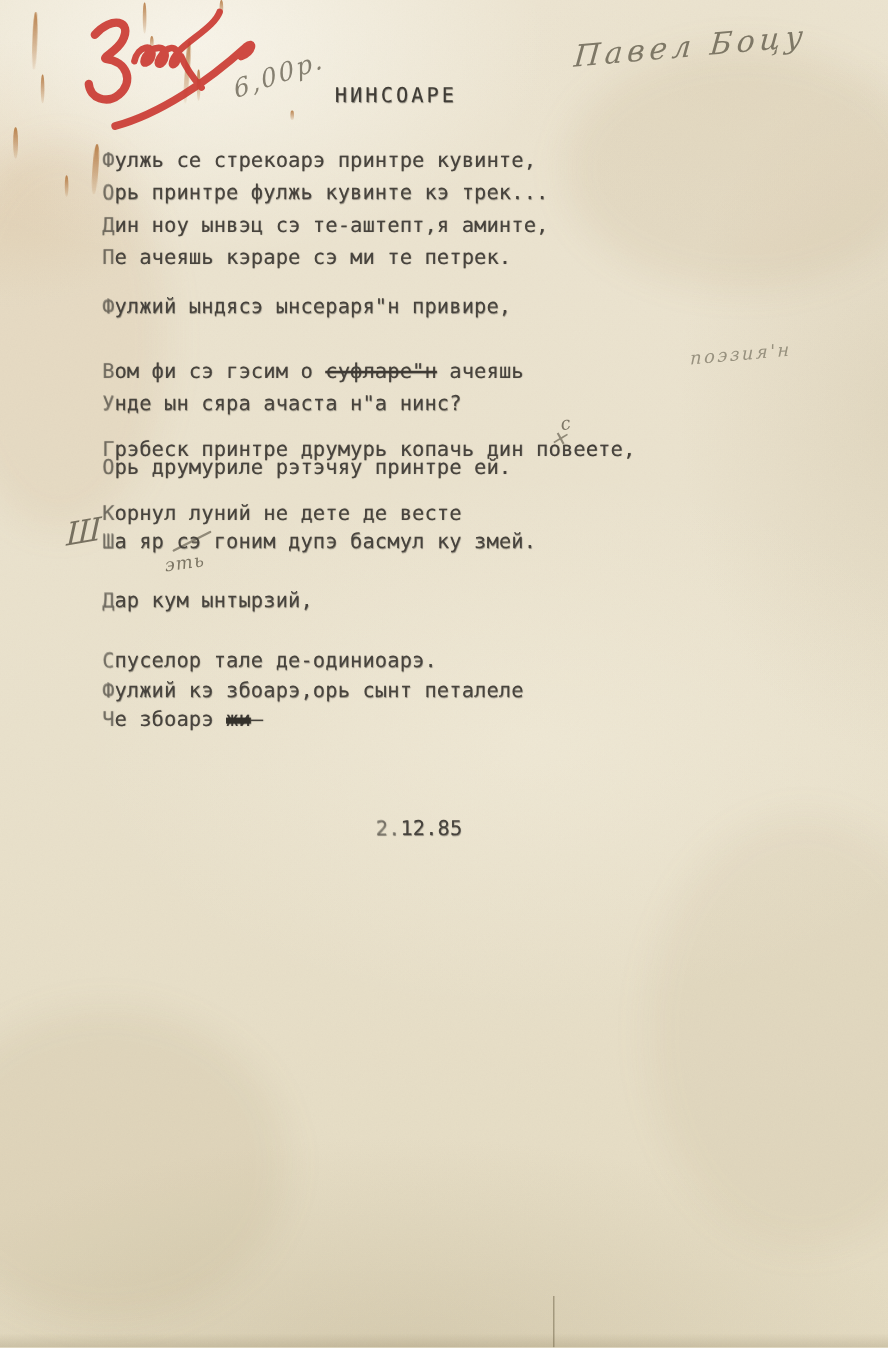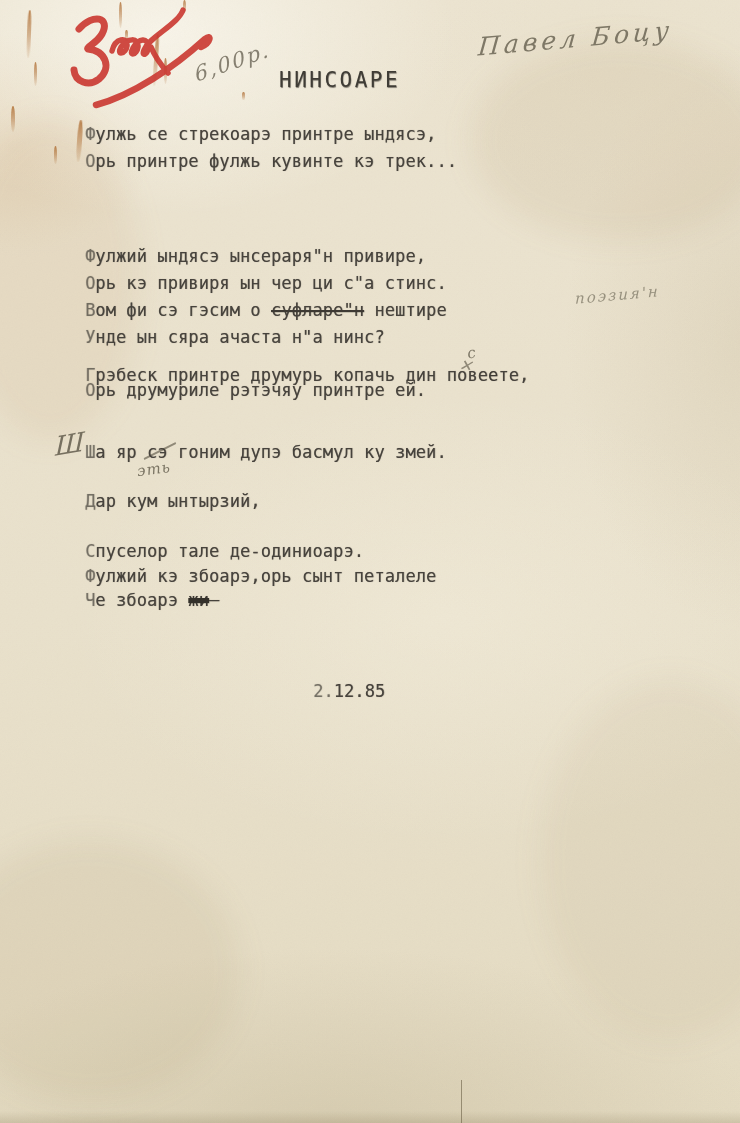--- a/index.html
+++ b/index.html
@@ -20,21 +20,21 @@
     background:linear-gradient(180deg,rgba(120,105,70,0),rgba(120,105,70,0.20));}
   .line{
     position:absolute;left:85px;white-space:pre;
     font-family:"DejaVu Sans Mono",monospace;font-size:17px;line-height:20px;
     color:#46423c;letter-spacing:0.1px;
     text-shadow:0.4px 0.4px 0.7px rgba(52,48,42,0.50);
   }
   .line::first-letter{color:rgba(70,66,60,0.42);}
   .title{
     position:absolute;left:279px;top:70px;white-space:pre;
-    font-family:"DejaVu Sans Mono",monospace;font-size:21px;line-height:20px;
+    font-family:"DejaVu Sans Mono",monospace;font-size:17px;line-height:20px;
     letter-spacing:2.5px;color:#3e3b35;
     text-shadow:0.5px 0.5px 0.8px rgba(45,42,37,0.55);
   }
   .struck{text-decoration:line-through;text-decoration-thickness:1.7px;text-decoration-color:#3d3933;}
   .xed{color:#3d3933;}
   .heavy{text-decoration:line-through;text-decoration-thickness:5px;text-decoration-color:#33302a;color:#3c3833;text-align:center;}
   .hand{position:absolute;font-family:"DejaVu Serif",serif;font-style:italic;color:#6f6959;white-space:pre;}
   .rust{position:absolute;border-radius:45%;
     background:linear-gradient(180deg,rgba(168,96,32,0.75),rgba(168,96,32,0.10));
     filter:blur(0.6px);}
@@ -80,30 +80,32 @@
   <div class="hand" style="left:478px;top:24px;font-size:25px;letter-spacing:4px;color:#6c6655;opacity:.85;transform:rotate(-5deg) skewX(-10deg);">Павел Боцу</div>
   <div class="hand" style="left:575px;top:286px;font-size:15px;letter-spacing:2px;color:#8a8472;opacity:.85;transform:rotate(-5deg) skewX(-6deg);">поэзия'н</div>
   <div class="hand" style="left:467px;top:344px;font-size:15px;color:#6a6454;opacity:.85;transform:rotate(-12deg);">с</div>
   <div class="hand" style="left:459px;top:356px;font-size:16px;color:#6a6454;opacity:.7;transform:rotate(8deg);">✕</div>
   <div class="hand" style="left:55px;top:429px;font-size:26px;color:#5b5546;opacity:.8;transform:rotate(-10deg) skewX(-12deg);">Ш</div>
   <div class="slash" style="left:142px;top:450px;width:36px;height:2.2px;transform:rotate(-27deg);"></div>
   <div class="hand" style="left:137px;top:460px;font-size:15px;letter-spacing:1px;color:#615b4b;opacity:.8;transform:rotate(-8deg);">эть</div>
 
   <div class="title">НИНСОАРЕ</div>
 
-  <div class="line" style="top:124px"><span>Фулжь се стрекоарэ принтре ындясэ,</span></div>
+  <div class="line" style="top:124px"><span>Фулжь се стрекоарэ принтре кувинте,</span></div>
   <div class="line" style="top:151px"><span>Орь принтре фулжь кувинте кэ трек...</span></div>
+  <div class="line" style="top:178px"><span>Дин ноу ынвэц сэ те-аштепт,я аминте,</span></div>
+  <div class="line" style="top:205px"><span>Пе ачеяшь кэраре сэ ми те петрек.</span></div>
 
   <div class="line" style="top:246px"><span>Фулжий ындясэ ынсераря"н привире,</span></div>
-  <div class="line" style="top:273px"><span>Орь кэ привиря ын чер ци с"а стинс.</span></div>
-  <div class="line" style="top:300px"><span>Вом фи сэ гэсим о </span><span class="struck">суфларе"н</span><span> нештире</span></div>
+  <div class="line" style="top:300px"><span>Вом фи сэ гэсим о </span><span class="struck">суфларе"н</span><span> ачеяшь</span></div>
   <div class="line" style="top:327px"><span>Унде ын сяра ачаста н"а нинс?</span></div>
 
   <div class="line" style="top:365px"><span>Грэбеск принтре друмурь копачь дин пове</span><span class="xed">е</span><span>те,</span></div>
   <div class="line" style="top:380px"><span>Орь друмуриле рэтэчяу принтре ей.</span></div>
+  <div class="line" style="top:418px"><span>Корнул луний не дете де весте</span></div>
   <div class="line" style="top:491px"><span>Дар кум ынтырзий,</span></div>
 
   <div class="line" style="top:442px"><span>Ша яр </span><span>сэ</span><span> гоним дупэ басмул ку змей.</span></div>
   <div class="line" style="top:541px"><span>Спуселор тале де-одиниоарэ.</span></div>
   <div class="line" style="top:566px"><span>Фулжий кэ збоарэ,орь сынт петалеле</span></div>
   <div class="line" style="top:590px"><span>Че збоарэ </span><span class="heavy">жи</span><span>—</span></div>
 
   <div class="line" style="top:681px;left:313px">2.12.85</div>
 
   <svg class="grain" width="740" height="1123">

